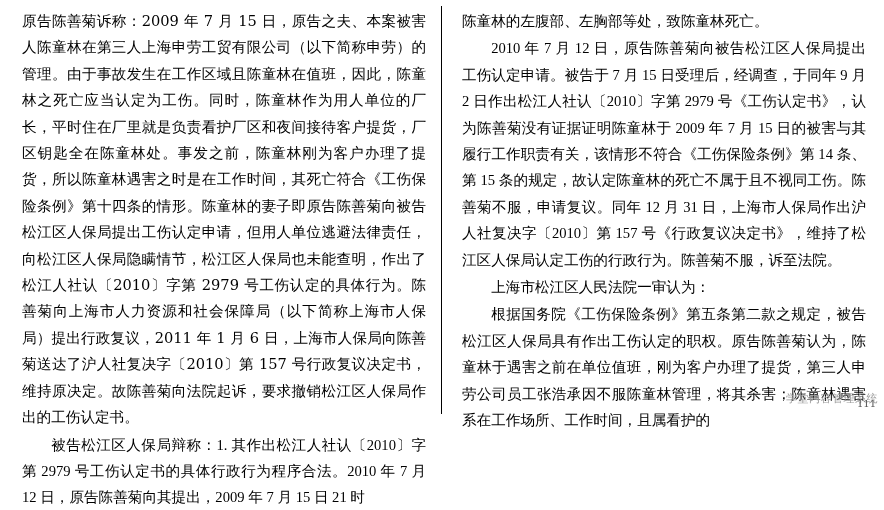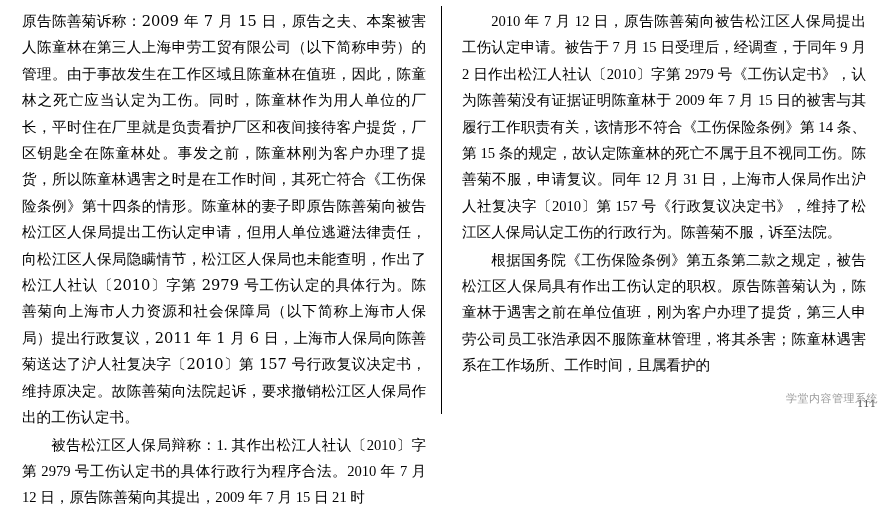--- a/index.html
+++ b/index.html
@@ -82,19 +82,21 @@
 <div class="page">
 
   <div class="column col-left">
     <p class="para">原告陈善菊诉称：2009 年 7 月 15 日，原告之夫、本案被害人陈童林在第三人上海申劳工贸有限公司（以下简称申劳）的管理。由于事故发生在工作区域且陈童林在值班，因此，陈童林之死亡应当认定为工伤。同时，陈童林作为用人单位的厂长，平时住在厂里就是负责看护厂区和夜间接待客户提货，厂区钥匙全在陈童林处。事发之前，陈童林刚为客户办理了提货，所以陈童林遇害之时是在工作时间，其死亡符合《工伤保险条例》第十四条的情形。陈童林的妻子即原告陈善菊向被告松江区人保局提出工伤认定申请，但用人单位逃避法律责任，向松江区人保局隐瞒情节，松江区人保局也未能查明，作出了松江人社认〔2010〕字第 2979 号工伤认定的具体行为。陈善菊向上海市人力资源和社会保障局（以下简称上海市人保局）提出行政复议，2011 年 1 月 6 日，上海市人保局向陈善菊送达了沪人社复决字〔2010〕第 157 号行政复议决定书，维持原决定。故陈善菊向法院起诉，要求撤销松江区人保局作出的工伤认定书。</p>
     <p class="para indent2">被告松江区人保局辩称：1. 其作出松江人社认〔2010〕字第 2979 号工伤认定书的具体行政行为程序合法。2010 年 7 月 12 日，原告陈善菊向其提出，2009 年 7 月 15 日 21 时</p>
   </div>
 
   <div class="divider"></div>
 
   <div class="column col-right">
+    <p class="para">陈童林的左腹部、左胸部等处，致陈童林死亡。</p>
     <p class="para indent2">2010 年 7 月 12 日，原告陈善菊向被告松江区人保局提出工伤认定申请。被告于 7 月 15 日受理后，经调查，于同年 9 月 2 日作出松江人社认〔2010〕字第 2979 号《工伤认定书》，认为陈善菊没有证据证明陈童林于 2009 年 7 月 15 日的被害与其履行工作职责有关，该情形不符合《工伤保险条例》第 14 条、第 15 条的规定，故认定陈童林的死亡不属于且不视同工伤。陈善菊不服，申请复议。同年 12 月 31 日，上海市人保局作出沪人社复决字〔2010〕第 157 号《行政复议决定书》，维持了松江区人保局认定工伤的行政行为。陈善菊不服，诉至法院。</p>
+    <p class="para indent2">上海市松江区人民法院一审认为：</p>
     <p class="para indent2">根据国务院《工伤保险条例》第五条第二款之规定，被告松江区人保局具有作出工伤认定的职权。原告陈善菊认为，陈童林于遇害之前在单位值班，刚为客户办理了提货，第三人申劳公司员工张浩承因不服陈童林管理，将其杀害；陈童林遇害系在工作场所、工作时间，且属看护的</p>
     <div class="watermark">学堂内容管理系统</div>
     <div class="pagenum">111</div>
   </div>
 
 </div>
 
 </body></html>

